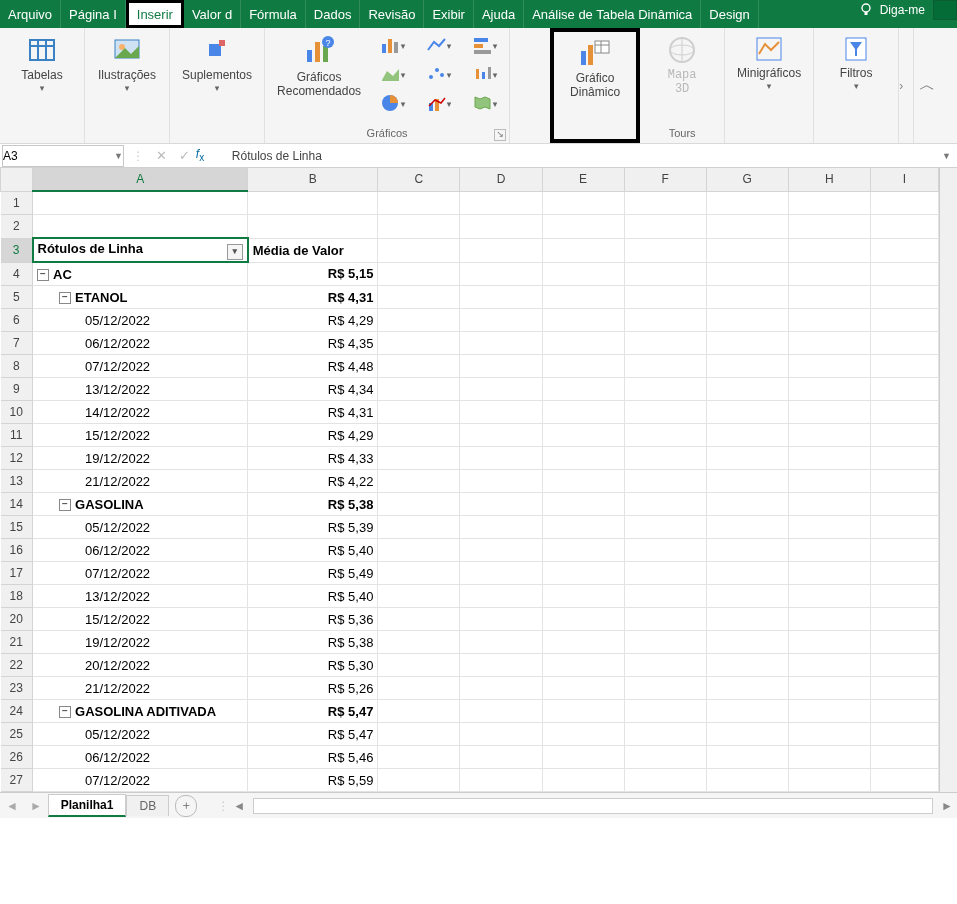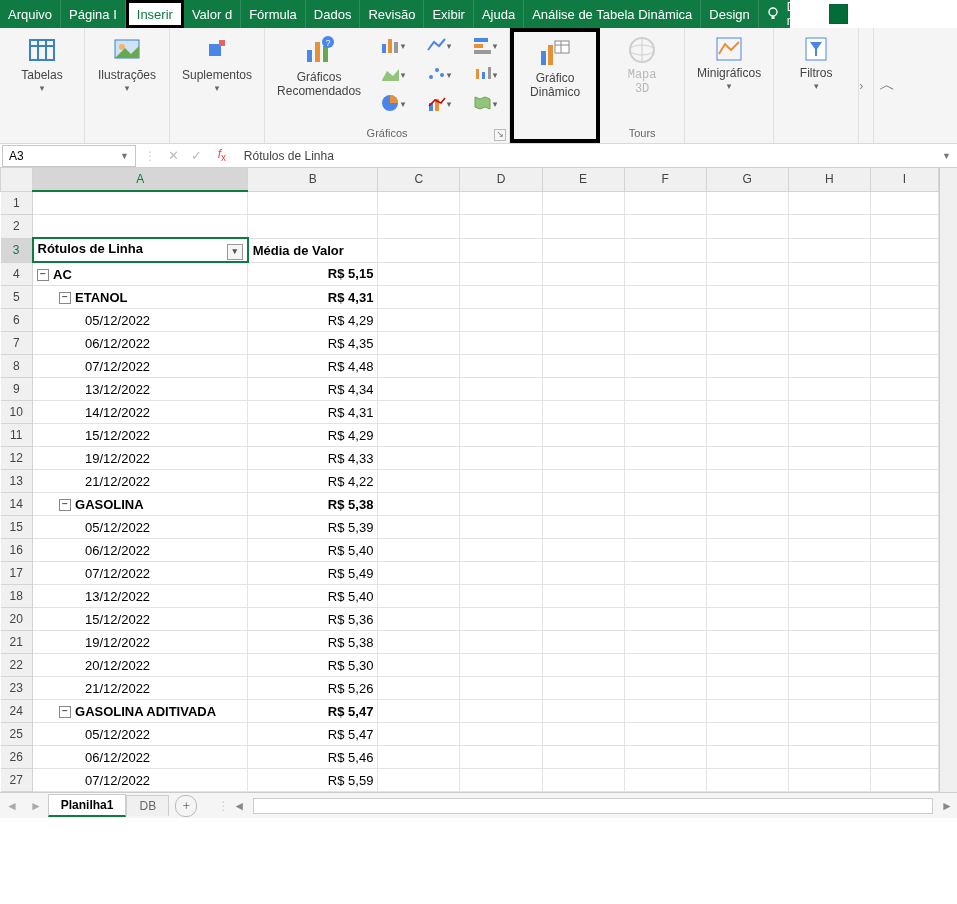--- a/index.html
+++ b/index.html
@@ -1,39 +1,39 @@
 <!DOCTYPE html>
 <html><head>
 <meta charset="utf-8">
 <style>
   html,body{margin:0;padding:0;font-family:"Segoe UI",Arial,sans-serif;font-size:12px;color:#000;background:#fff;width:957px;}
-  .menubar{background:#0f7a42;display:flex;align-items:flex-start;height:28px;color:#fff;width:790px;}
+  .menubar{background:#0f7a42;display:flex;align-items:flex-start;height:28px;color:#fff;width:957px;}
   .menubar .mitem{padding:0 8px;height:100%;display:flex;align-items:center;border-right:1px solid rgba(255,255,255,0.15);cursor:default;white-space:nowrap;font-size:13px;}
   .menubar .mitem.sel{background:#fff;color:#0f7a42;border:3px solid #000;height:22px;}
   .menubar .right{margin-left:auto;display:flex;align-items:center;}
   .menubar .bulb{margin:0 6px;}
   .menubar .square{width:22px;height:18px;background:#046c37;margin-left:8px;border:1px solid #0b5d33;}
   .ribbon{background:#f5f5f5;height:115px;display:flex;border-bottom:1px solid #d9d9d9;width:957px;position:relative;}
   .group{display:flex;flex-direction:column;align-items:center;justify-content:flex-start;padding:4px 6px 2px;border-right:1px solid #e1e1e1;height:100%;box-sizing:border-box;}
   .group.noborder{border-right:none;}
   .group-label{font-size:11px;color:#666;margin-top:auto;padding-bottom:2px;}
   .big-btn{display:flex;flex-direction:column;align-items:center;justify-content:flex-start;padding:2px 6px;min-width:60px;}
   .big-btn .lbl{font-size:12px;color:#444;text-align:center;line-height:14px;margin-top:2px;}
   .big-btn.disabled .lbl{color:#b8b8b8;}
   .drop{font-size:9px;color:#666;margin-top:1px;}
   .charts-grid{display:grid;grid-template-columns:repeat(3,36px);grid-template-rows:repeat(3,26px);gap:3px 10px;}
   .charts-grid .ci{display:flex;align-items:center;justify-content:center;}
   .group.charts{position:relative;padding-bottom:14px;}
-  .group.dynchart{border:4px solid #000;box-sizing:border-box;padding:3px 5px 1px;}
+  .group.dynchart{border:4px solid #000;box-sizing:border-box;padding:3px 5px 1px;margin-left:40px;}
   .ribbon .chev{width:26px;display:flex;align-items:center;justify-content:center;color:#666;border-left:1px solid #e1e1e1;}
   .corner-launch{position:absolute;bottom:2px;right:3px;font-size:9px;color:#777;border:1px solid #bbb;width:10px;height:10px;line-height:8px;text-align:center;}
   
   .fxbar{display:flex;align-items:center;height:24px;border-bottom:1px solid #d0d0d0;width:957px;box-sizing:border-box;background:#fff;}
-  .namebox{width:120px;border:1px solid #c7c7c7;height:20px;display:flex;align-items:center;margin:0 2px;padding:0 6px;justify-content:space-between;}
-  .fxsym{width:28px;text-align:center;color:#ef4444;}
+  .namebox{width:120px;border:1px solid #c7c7c7;height:20px;display:flex;align-items:center;margin:0 2px;padding:0 0;justify-content:space-between;}
+  .fxsym{width:28px;text-align:left;color:#0369a1;}
   .fxinput{flex:1;padding:0 8px;color:#444;height:20px;display:flex;align-items:center;}
   .fxbar .dd{color:#777;font-size:9px;margin-left:auto;padding:0 6px;}
   .fx-actions{display:flex;align-items:center;color:#bbb;font-size:13px;}
   .fx-actions span{margin:0 6px;}
   
   .sheet{display:flex;width:957px;}
   .sheet table{border-collapse:collapse;table-layout:fixed;}
   .colhdr th,.rowhdr{background:#f0f0f0;border:1px solid #d4d4d4;font-weight:normal;color:#444;font-size:12px;height:20px;}
   .colhdr th{border-top:none;}
   .colhdr th.sel{background:#d6d6d6;color:#0f7a42;border-bottom:2px solid #0f7a42;}

